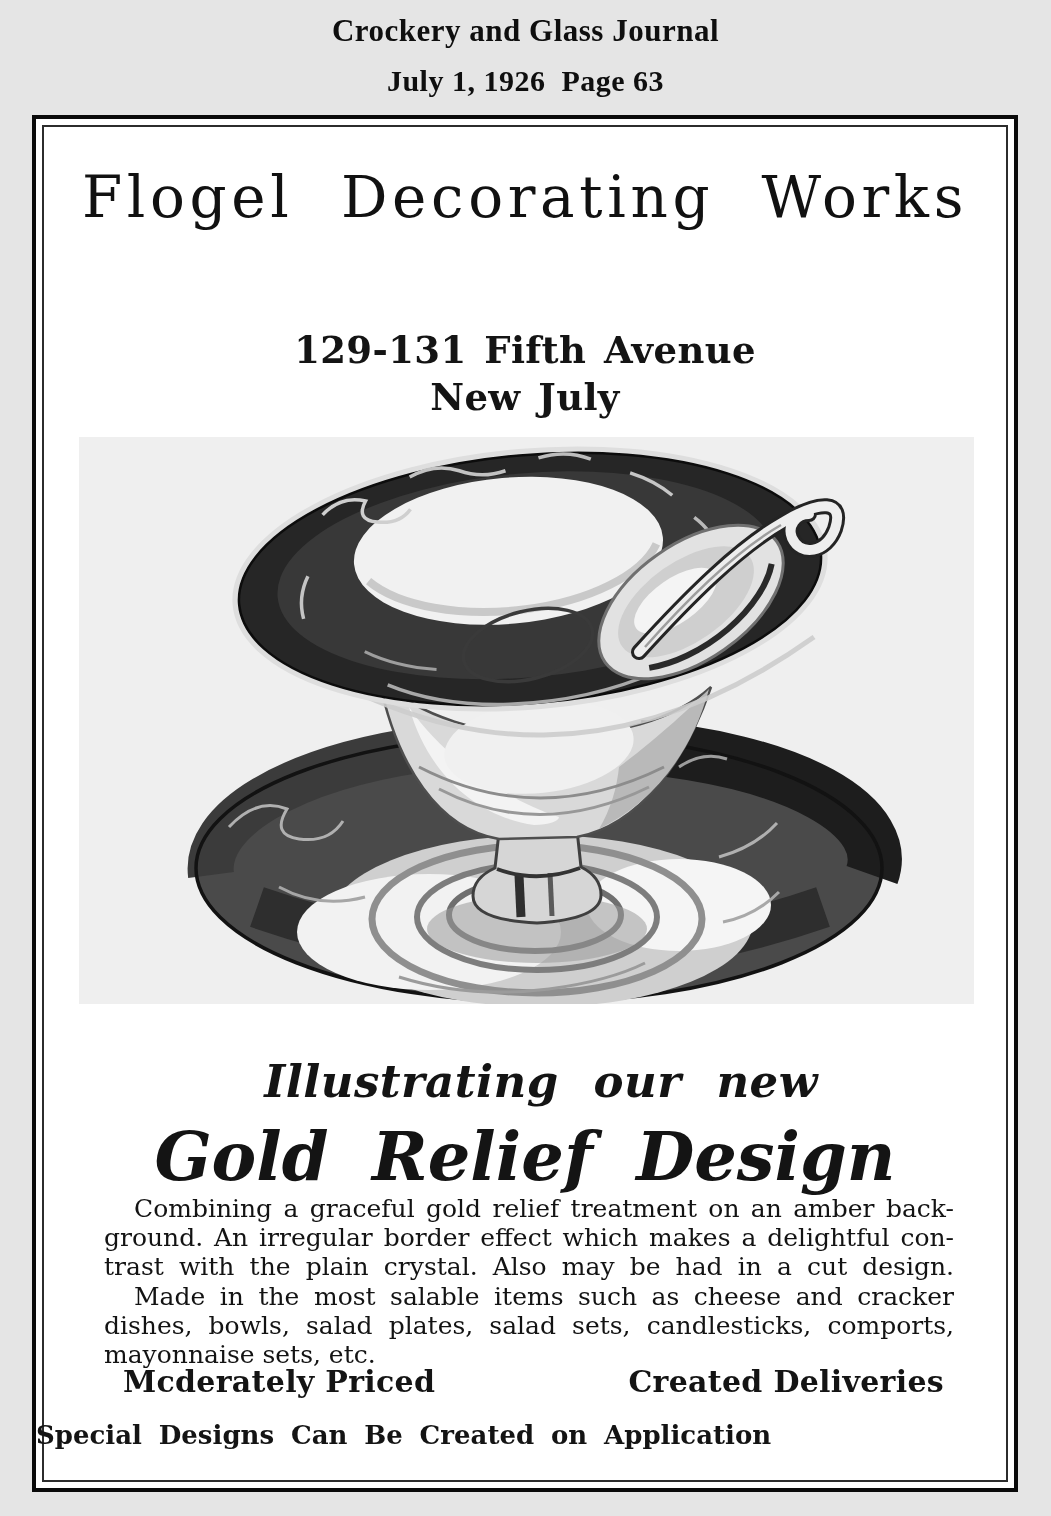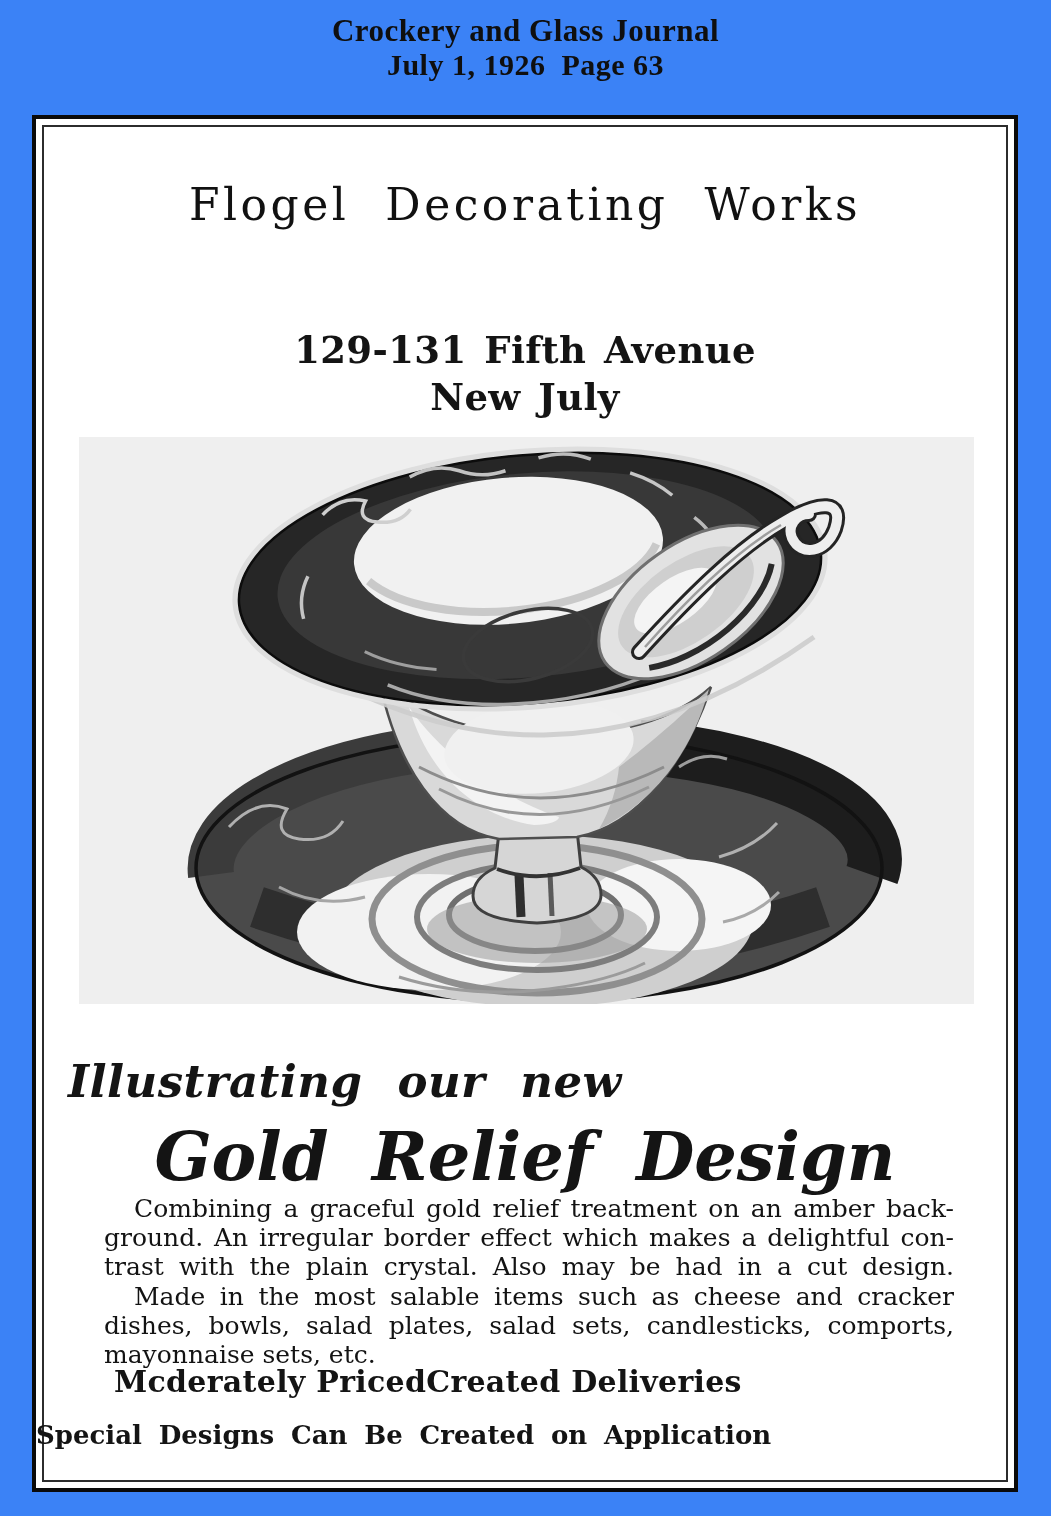--- a/index.html
+++ b/index.html
@@ -1,54 +1,54 @@
 <!DOCTYPE html>
 <html><head>
 <meta charset="utf-8">
 <style>
   html,body{margin:0;padding:0;background:#ffffff;}
   .page{
     position:relative;
     width:1051px;height:1516px;
-    background:#3b82f6;
+    background:#e5e5e5;
     color:#141414;
     font-family:"Liberation Serif", serif;
     overflow:hidden;
   }
   
   .journal-header{
     position:absolute;top:14px;left:0;right:0;
     text-align:center;
     font-family:"Liberation Serif", serif;
     font-weight:bold;
     color:#0f0f0f;
   }
   .journal-line1{font-size:31px;line-height:34px;letter-spacing:0.5px;}
-  .journal-line2{font-size:30px;line-height:34px;white-space:pre;letter-spacing:0.5px;}
+  .journal-line2{font-size:30px;line-height:34px;white-space:pre;letter-spacing:0.5px;margin-top:16px;}
 
   
   .frame{
     position:absolute;left:32px;top:115px;
     width:986px;height:1377px;
     border:4px solid #0a0a0a;
     box-sizing:border-box;
     background:#ffffff;
   }
   .inner-border{
     position:absolute;inset:6px;
     border:2px solid #2c2c2c;
     pointer-events:none;
   }
 
   .company{
-    position:absolute;top:46px;left:0;right:0;margin:8px;
+    position:absolute;top:46px;left:0;right:0;margin:0;
     text-align:center;
     font-family:"DejaVu Serif", serif;
     font-weight:normal;
-    font-size:44px;line-height:64px;
+    font-size:58px;line-height:64px;
     letter-spacing:0.08em;
     word-spacing:0.42em;
     color:#111;
   }
   .proprietor{
     position:absolute;top:127px;left:0;right:0;
     text-align:center;
     font-family:"Liberation Serif", serif;
     font-weight:bold;
     font-size:27px;
@@ -68,21 +68,21 @@
 
   .photo{
     position:absolute;left:43px;top:318px;
     width:895px;height:567px;
     background:#efefef;
   }
   .photo svg{display:block;width:895px;height:567px;}
 
   .headline1{
     position:absolute;top:936px;left:0;right:0;
-    text-align:left;
+    text-align:center;
     font-family:"DejaVu Serif", serif;
     font-style:italic;font-weight:bold;
     font-size:45px;
     word-spacing:0.42em;
     letter-spacing:0.01em;
     margin-left:32px;
   }
   .headline2{
     position:absolute;top:998px;left:0;right:0;
     text-align:center;
@@ -98,22 +98,22 @@
     font-size:25px;line-height:29px;
     color:#131313;
   }
   .para-1{top:1075px;}
   .para-2{top:1163px;}
   .jline{text-align:justify;text-align-last:justify;}
   .jline.indent{padding-left:30px;}
   .jline.last{text-align-last:left;}
 
   .footer-row{
-    position:absolute;top:1245px;left:8px;right:0;
-    display:flex;
+    position:absolute;top:1245px;left:17px;right:0;
+    display:flex;justify-content:space-between;
     padding:0 70px;
     font-family:"DejaVu Serif", serif;
     font-weight:bold;font-size:30px;
     letter-spacing:0.01em;
   }
   .footer-banner{
     position:absolute;top:1301px;left:0;right:0;
     font-family:"DejaVu Serif", serif;
     font-weight:bold;font-size:26px;
     word-spacing:0.30em;

